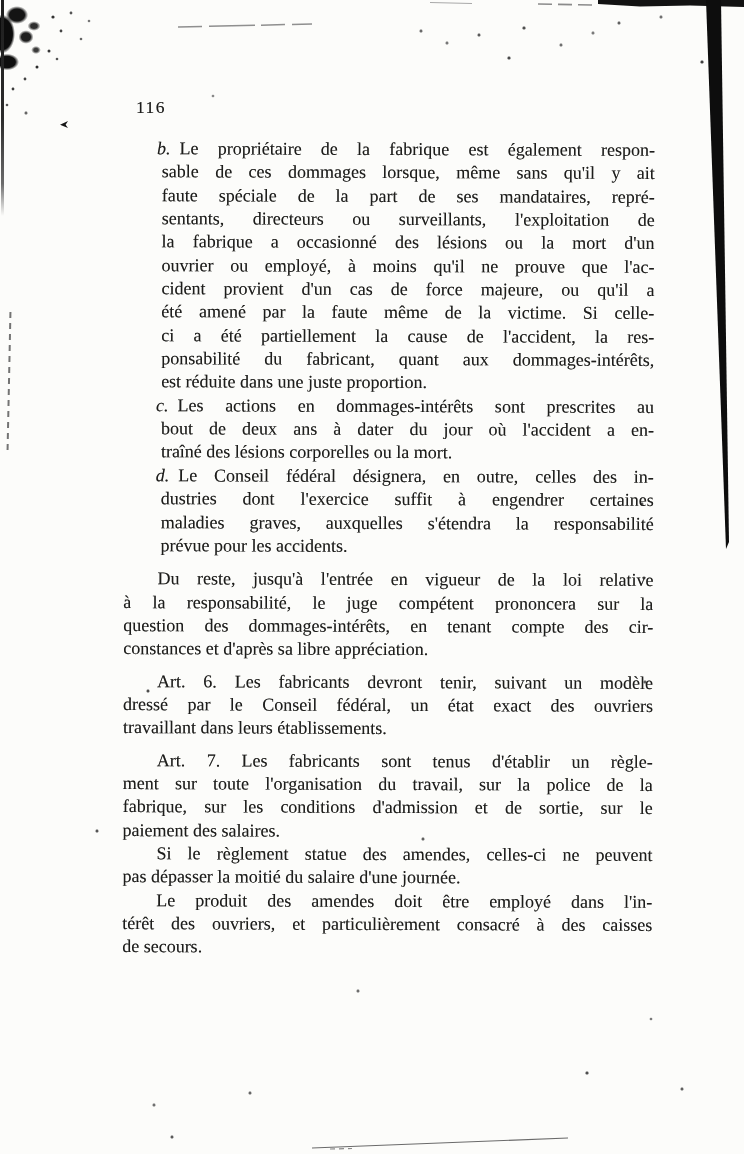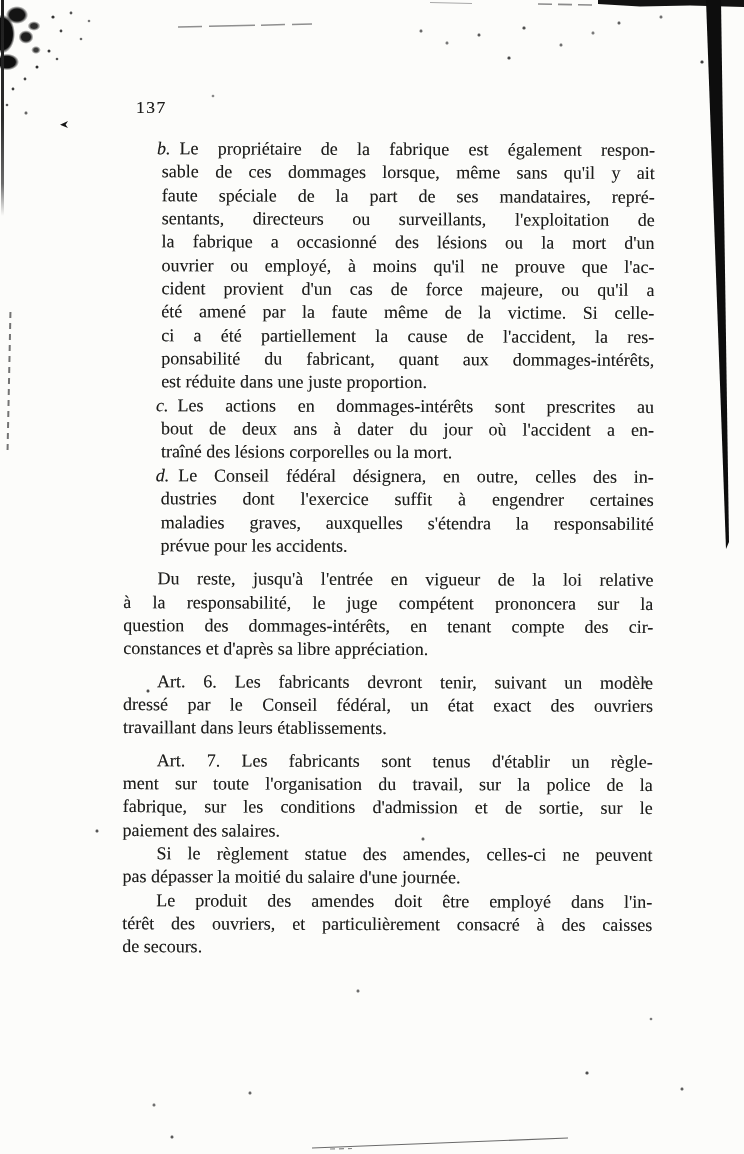--- a/index.html
+++ b/index.html
@@ -96,21 +96,21 @@
   <svg class="scanmarks" width="744" height="1154" viewBox="0 0 744 1154">
     <polygon points="598,0 744,0 744,7 690,5.5 640,6.5 598,4" fill="#121212"></polygon>
     <polygon points="706,0 721,0 729,542 726,549" fill="#0d0d0d"></polygon>
     <line x1="538" y1="4" x2="596" y2="5" stroke="#8b8b8b" stroke-width="1.6" stroke-dasharray="14 6"></line>
     <line x1="178" y1="27" x2="312" y2="24" stroke="#8f8f8f" stroke-width="1.5" stroke-dasharray="24 7 46 6"></line>
     <line x1="430" y1="2.5" x2="472" y2="3.5" stroke="#a8a8a8" stroke-width="1.2"></line>
     <line x1="312" y1="1148" x2="568" y2="1138" stroke="#6a6a6a" stroke-width="1.2"></line>
     <line x1="330" y1="1149" x2="352" y2="1148.5" stroke="#8a8a8a" stroke-width="1.2" stroke-dasharray="5 4"></line>
   </svg>
 
-  <div class="page-number">137</div>
+  <div class="page-number">116</div>
 
   <div class="textblock">
 
     <div class="list-item">
       <div class="ln first"><span class="marker">b.</span><span>Le propriétaire de la fabrique est également respon-</span></div>
       <div class="ln">sable de ces dommages lorsque, même sans qu'il y ait</div>
       <div class="ln">faute spéciale de la part de ses mandataires, repré-</div>
       <div class="ln">sentants, directeurs ou surveillants, l'exploitation de</div>
       <div class="ln">la fabrique a occasionné des lésions ou la mort d'un</div>
       <div class="ln">ouvrier ou employé, à moins qu'il ne prouve que l'ac-</div>

